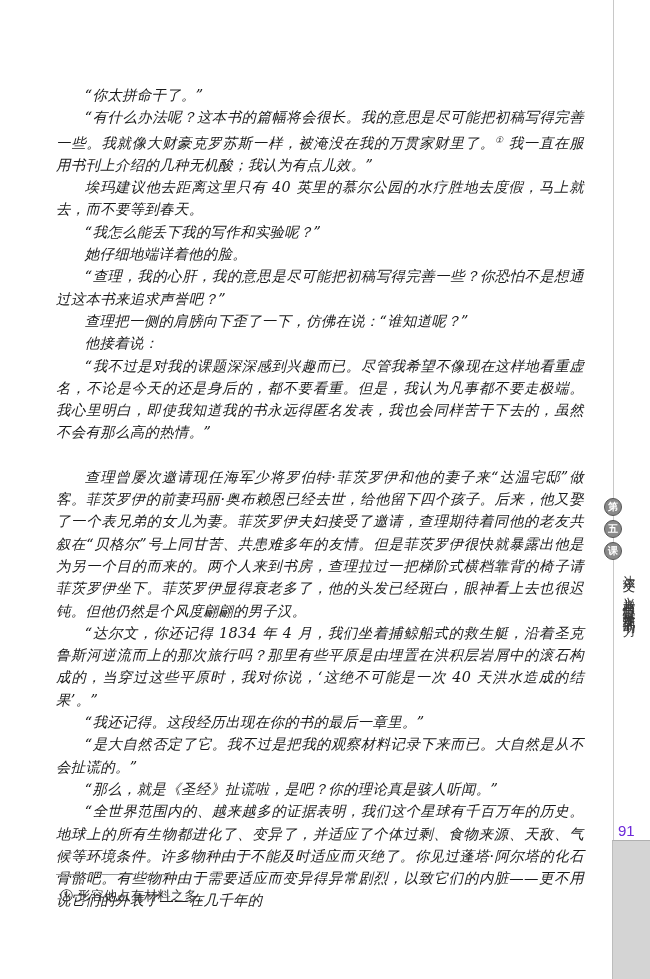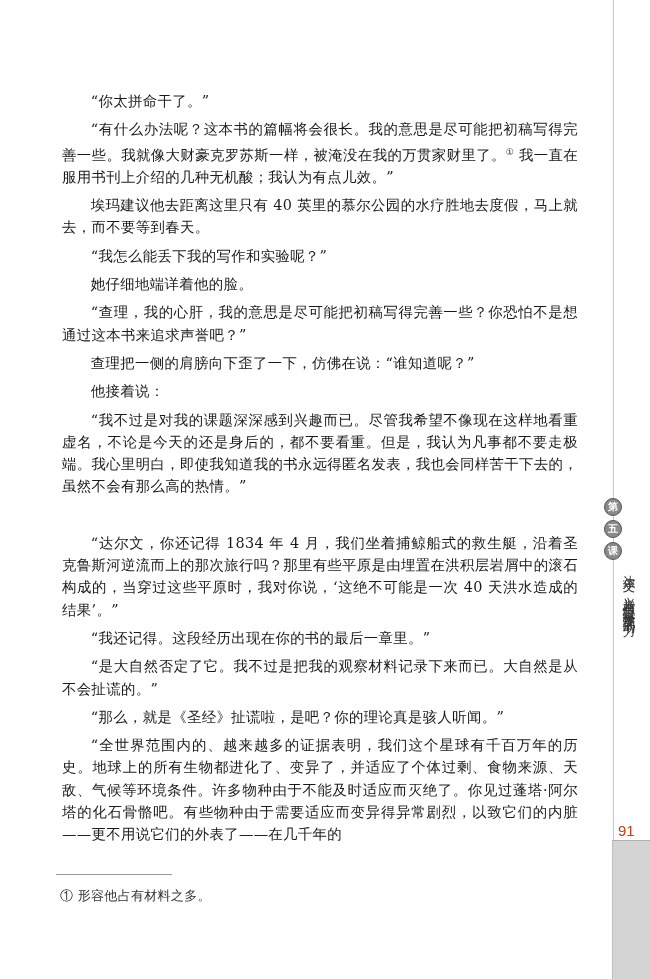--- a/index.html
+++ b/index.html
@@ -6,21 +6,21 @@
     body {
       width: 650px; height: 979px; position: relative; overflow: hidden;
       background: #ffffff;
       font-family: "DejaVu Serif", "Liberation Serif", serif;
       color: #1a1a1a;
     }
     .page-body {
       position: absolute; left: 56px; top: 84px; width: 528px;
       font-size: 14.4px; line-height: 22.3px; letter-spacing: 0.35px;
     }
-    .p { margin: 6px; text-indent: 2em; text-align: justify; text-align-last: left; }
+    .p { margin: 0; text-indent: 2em; text-align: justify; text-align-last: left; font-style: italic; }
     .gap { height: 22px; }
     sup.fn { font-size: 9px; vertical-align: 5px; letter-spacing: 0; }
     .right-rule {
       position: absolute; left: 613px; top: 0; width: 1px; height: 912px;
       background: #c8c8c8;
     }
     .lesson-badges {
       position: absolute; left: 604px; top: 498px; width: 18px;
       display: flex; flex-direction: column; gap: 4px;
     }
@@ -31,21 +31,21 @@
       font-size: 10px; font-weight: bold; color: #fff; line-height: 1;
     }
     .vertical-title {
       position: absolute; left: 620px; top: 565px;
       writing-mode: vertical-rl; font-size: 12.5px; letter-spacing: 2.3px;
       color: #333; font-family: "DejaVu Serif", serif;
     }
     .page-number {
       position: absolute; left: 618px; top: 822px;
       font-family: "Liberation Sans", "DejaVu Sans", sans-serif;
-      font-size: 15px; color: #c2410c;
+      font-size: 15px; color: #6d28d9;
     }
     .gray-tab {
       position: absolute; left: 612px; top: 840px; width: 38px; height: 139px;
       background: #d4d4d4; border-top: 1px solid #b0b0b0; border-left: 1px solid #bcbcbc;
     }
     .footnote-rule {
       position: absolute; left: 56px; top: 874px; width: 116px; height: 1px;
       background: #999;
     }
     .footnote {
@@ -62,20 +62,21 @@
   <p class="p">“你太拼命干了。”</p>
   <p class="p"><span>“有什么办法呢？这本书的篇幅将会很长。我的意思是尽可能把初稿写得完善一些。我就像大财豪克罗苏斯一样，被淹没在我的万贯家财里了。</span><sup class="fn">①</sup> <span>我一直在服用书刊上介绍的几种无机酸；我认为有点儿效。”</span></p>
   <p class="p">埃玛建议他去距离这里只有 40 英里的慕尔公园的水疗胜地去度假，马上就去，而不要等到春天。</p>
   <p class="p">“我怎么能丢下我的写作和实验呢？”</p>
   <p class="p">她仔细地端详着他的脸。</p>
   <p class="p">“查理，我的心肝，我的意思是尽可能把初稿写得完善一些？你恐怕不是想通过这本书来追求声誉吧？”</p>
   <p class="p">查理把一侧的肩膀向下歪了一下，仿佛在说：“谁知道呢？”</p>
   <p class="p">他接着说：</p>
   <p class="p">“我不过是对我的课题深深感到兴趣而已。尽管我希望不像现在这样地看重虚名，不论是今天的还是身后的，都不要看重。但是，我认为凡事都不要走极端。我心里明白，即使我知道我的书永远得匿名发表，我也会同样苦干下去的，虽然不会有那么高的热情。”</p>
   <div class="gap"></div>
+  <p class="p">查理曾屡次邀请现任海军少将罗伯特·菲茨罗伊和他的妻子来“达温宅邸”做客。菲茨罗伊的前妻玛丽·奥布赖恩已经去世，给他留下四个孩子。后来，他又娶了一个表兄弟的女儿为妻。菲茨罗伊夫妇接受了邀请，查理期待着同他的老友共叙在“贝格尔”号上同甘苦、共患难多年的友情。但是菲茨罗伊很快就暴露出他是为另一个目的而来的。两个人来到书房，查理拉过一把梯阶式横档靠背的椅子请菲茨罗伊坐下。菲茨罗伊显得衰老多了，他的头发已经斑白，眼神看上去也很迟钝。但他仍然是个风度翩翩的男子汉。</p>
   <p class="p">“达尔文，你还记得 1834 年 4 月，我们坐着捕鲸船式的救生艇，沿着圣克鲁斯河逆流而上的那次旅行吗？那里有些平原是由埋置在洪积层岩屑中的滚石构成的，当穿过这些平原时，我对你说，‘这绝不可能是一次 40 天洪水造成的结果’。”</p>
   <p class="p">“我还记得。这段经历出现在你的书的最后一章里。”</p>
   <p class="p">“是大自然否定了它。我不过是把我的观察材料记录下来而已。大自然是从不会扯谎的。”</p>
   <p class="p">“那么，就是《圣经》扯谎啦，是吧？你的理论真是骇人听闻。”</p>
   <p class="p">“全世界范围内的、越来越多的证据表明，我们这个星球有千百万年的历史。地球上的所有生物都进化了、变异了，并适应了个体过剩、食物来源、天敌、气候等环境条件。许多物种由于不能及时适应而灭绝了。你见过蓬塔·阿尔塔的化石骨骼吧。有些物种由于需要适应而变异得异常剧烈，以致它们的内脏——更不用说它们的外表了——在几千年的</p>
 </div>
 
 <div class="lesson-badges">
   <div class="badge">第</div>
   <div class="badge">五</div>

